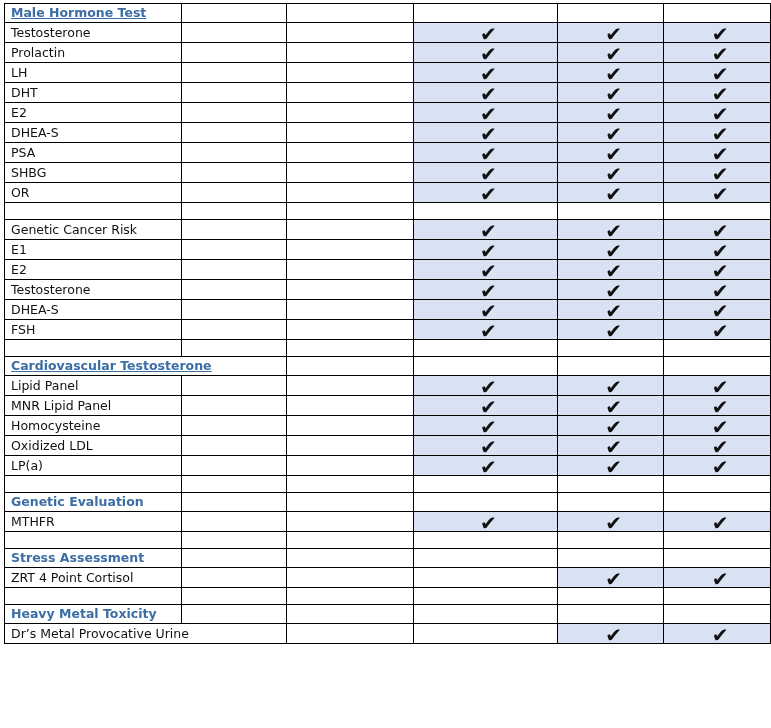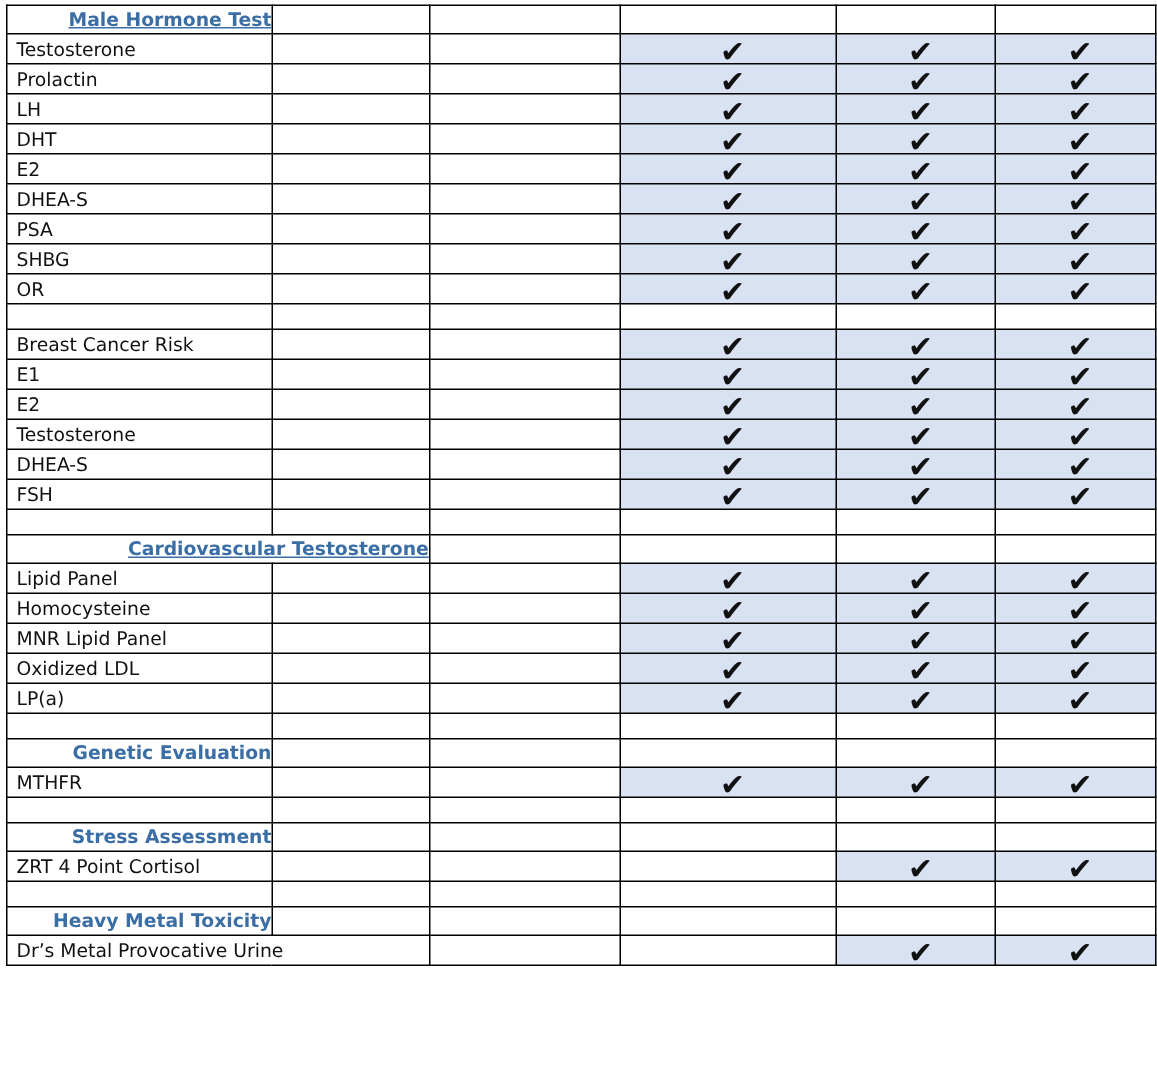--- a/index.html
+++ b/index.html
@@ -24,21 +24,21 @@
   td.c4 { width: 138px; }
   td.c5 { width: 99px; }
   td.c6 { width: 100px; }
   td.shaded { background: #d9e2f3; }
   td.check { text-align: center; padding: 0; font-size: 20px; font-weight: bold; line-height: 18px; }
   td.check span { display: inline-block; transform: translateY(1px); }
   .section-title { color: #3b6ea5; font-weight: bold; font-size: 12.5px; }
   .section-title.underline { text-decoration: underline; }
   tr.r-item td { height: 19px; }
   tr.r-spacer td { height: 16px; }
-  tr.r-section td { height: 16px; text-align: right; }
+  tr.r-section td { height: 16px; }
 </style>
 </head>
 <body>
 
 <table class="grid">
   <tbody id="grid-body">
       <tr class="r-section">
         <td class="c1"><span class="section-title underline">Male Hormone Test</span></td>
         <td class="c2"></td>
         <td class="c3"></td>
@@ -120,21 +120,21 @@
       </tr>
       <tr class="r-spacer">
         <td class="c1"></td>
         <td class="c2"></td>
         <td class="c3"></td>
         <td class="c4"></td>
         <td class="c5"></td>
         <td class="c6"></td>
       </tr>
       <tr class="r-item">
-        <td class="c1"><span>Breast Cancer Risk</span></td>
+        <td class="c1"><span>Genetic Cancer Risk</span></td>
         <td class="c2"></td>
         <td class="c3"></td>
         <td class="c4 shaded check"><span>✔</span></td>
         <td class="c5 shaded check"><span>✔</span></td>
         <td class="c6 shaded check"><span>✔</span></td>
       </tr>
       <tr class="r-item">
         <td class="c1"><span>E1</span></td>
         <td class="c2"></td>
         <td class="c3"></td>
@@ -191,29 +191,29 @@
       </tr>
       <tr class="r-item">
         <td class="c1"><span>Lipid Panel</span></td>
         <td class="c2"></td>
         <td class="c3"></td>
         <td class="c4 shaded check"><span>✔</span></td>
         <td class="c5 shaded check"><span>✔</span></td>
         <td class="c6 shaded check"><span>✔</span></td>
       </tr>
       <tr class="r-item">
+        <td class="c1"><span>MNR Lipid Panel</span></td>
+        <td class="c2"></td>
+        <td class="c3"></td>
+        <td class="c4 shaded check"><span>✔</span></td>
+        <td class="c5 shaded check"><span>✔</span></td>
+        <td class="c6 shaded check"><span>✔</span></td>
+      </tr>
+      <tr class="r-item">
         <td class="c1"><span>Homocysteine</span></td>
-        <td class="c2"></td>
-        <td class="c3"></td>
-        <td class="c4 shaded check"><span>✔</span></td>
-        <td class="c5 shaded check"><span>✔</span></td>
-        <td class="c6 shaded check"><span>✔</span></td>
-      </tr>
-      <tr class="r-item">
-        <td class="c1"><span>MNR Lipid Panel</span></td>
         <td class="c2"></td>
         <td class="c3"></td>
         <td class="c4 shaded check"><span>✔</span></td>
         <td class="c5 shaded check"><span>✔</span></td>
         <td class="c6 shaded check"><span>✔</span></td>
       </tr>
       <tr class="r-item">
         <td class="c1"><span>Oxidized LDL</span></td>
         <td class="c2"></td>
         <td class="c3"></td>

